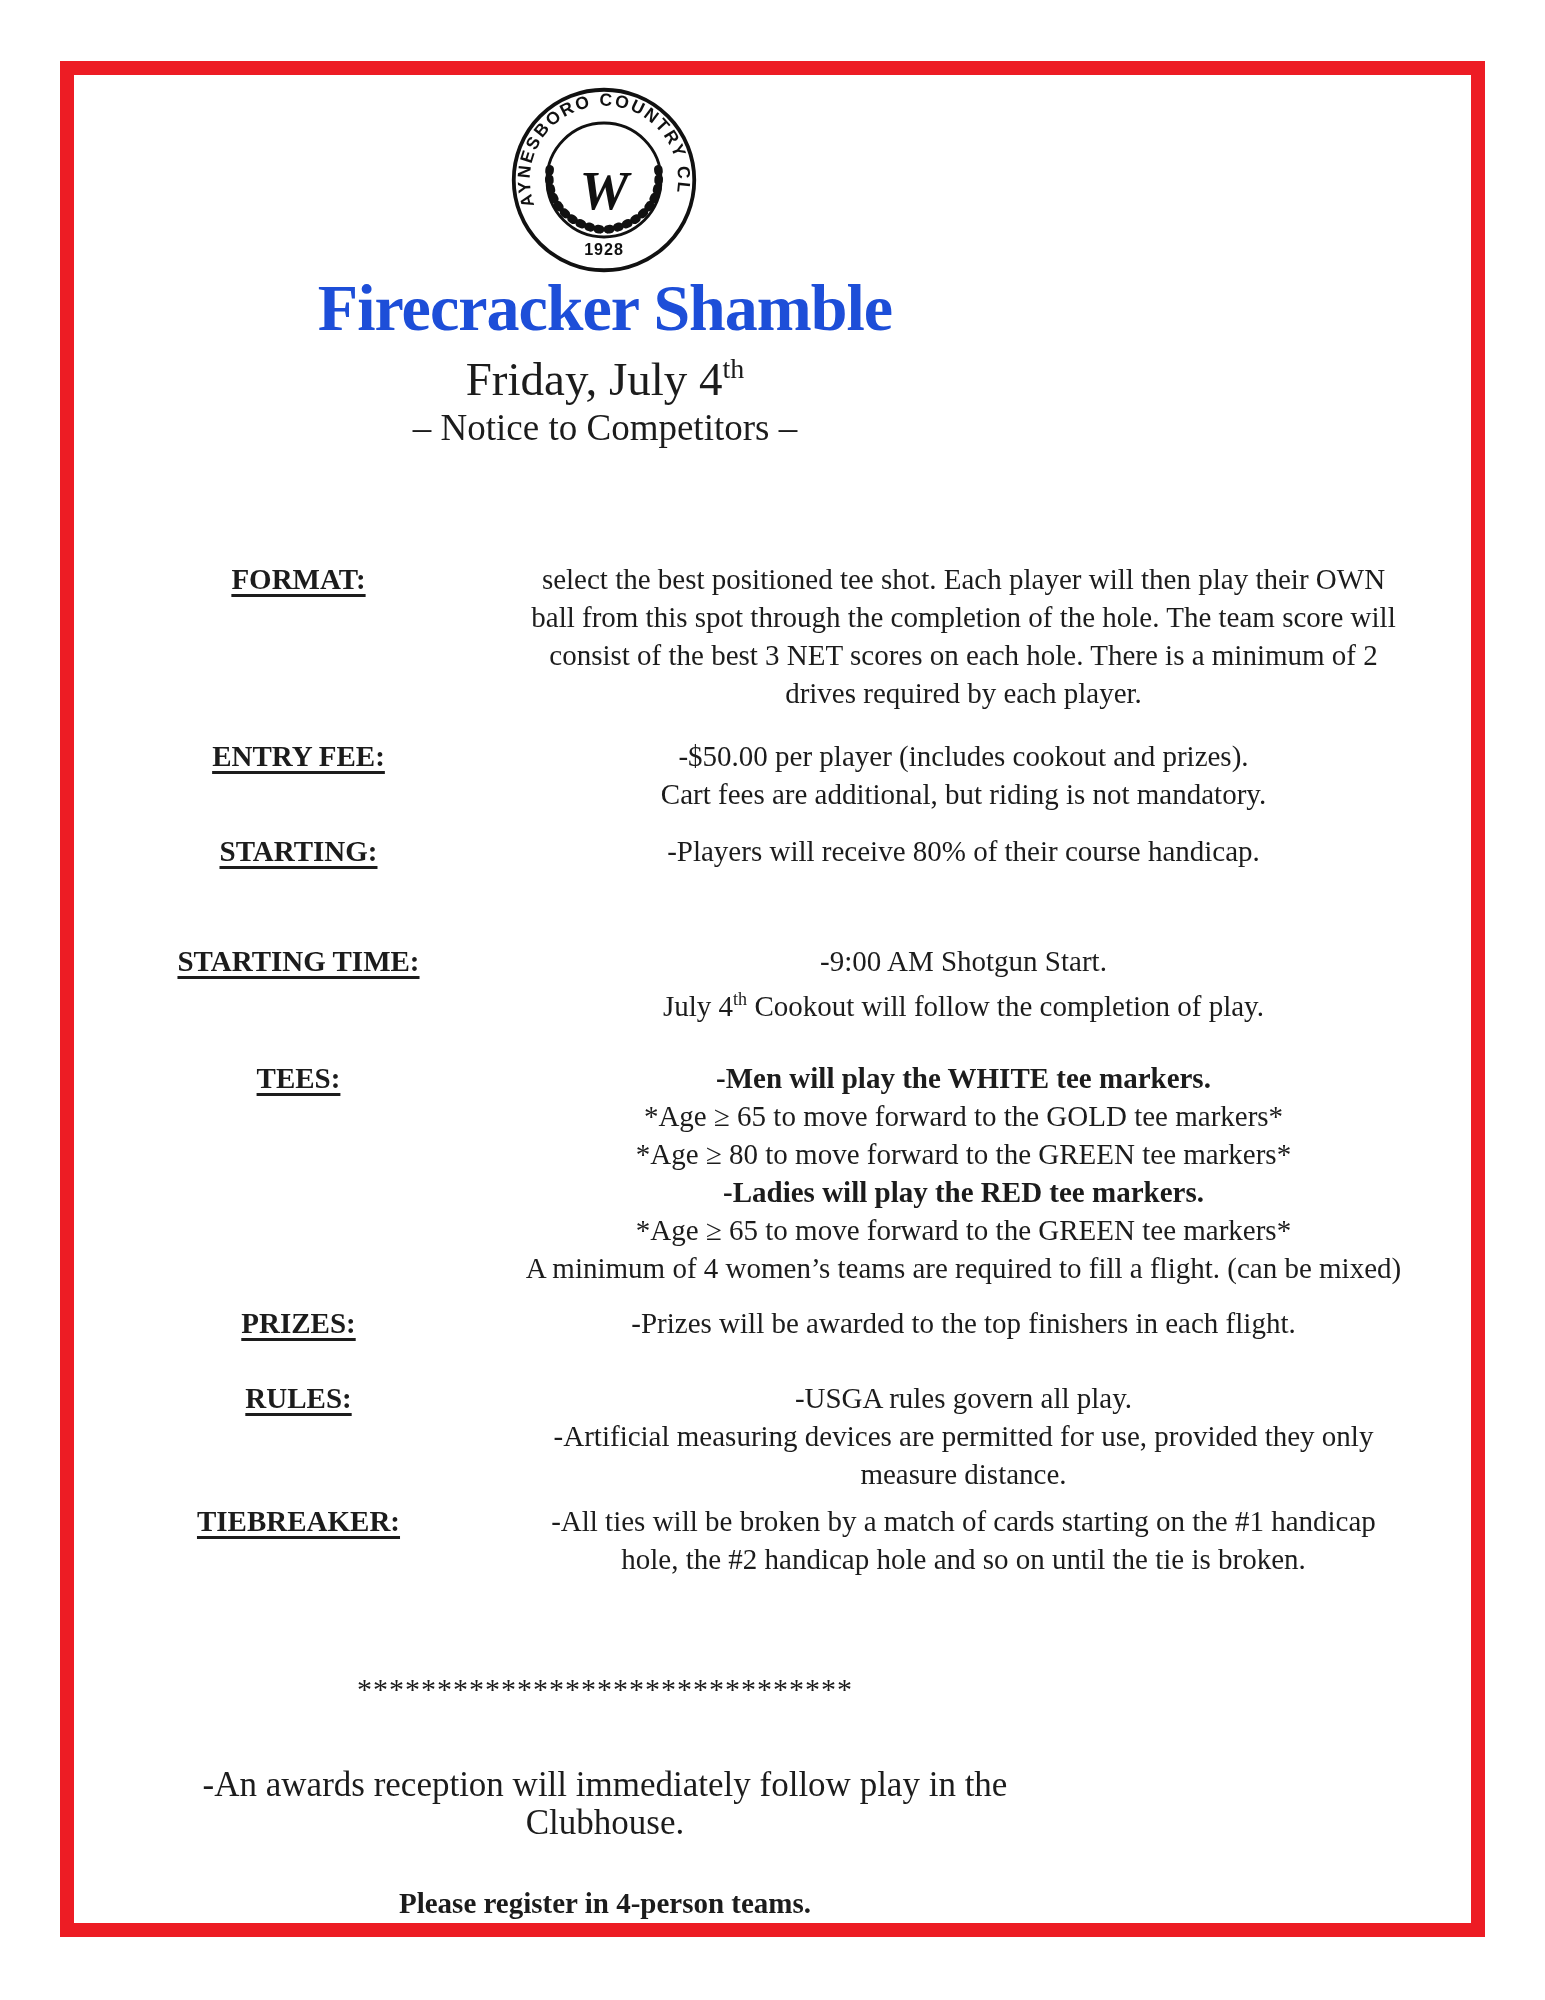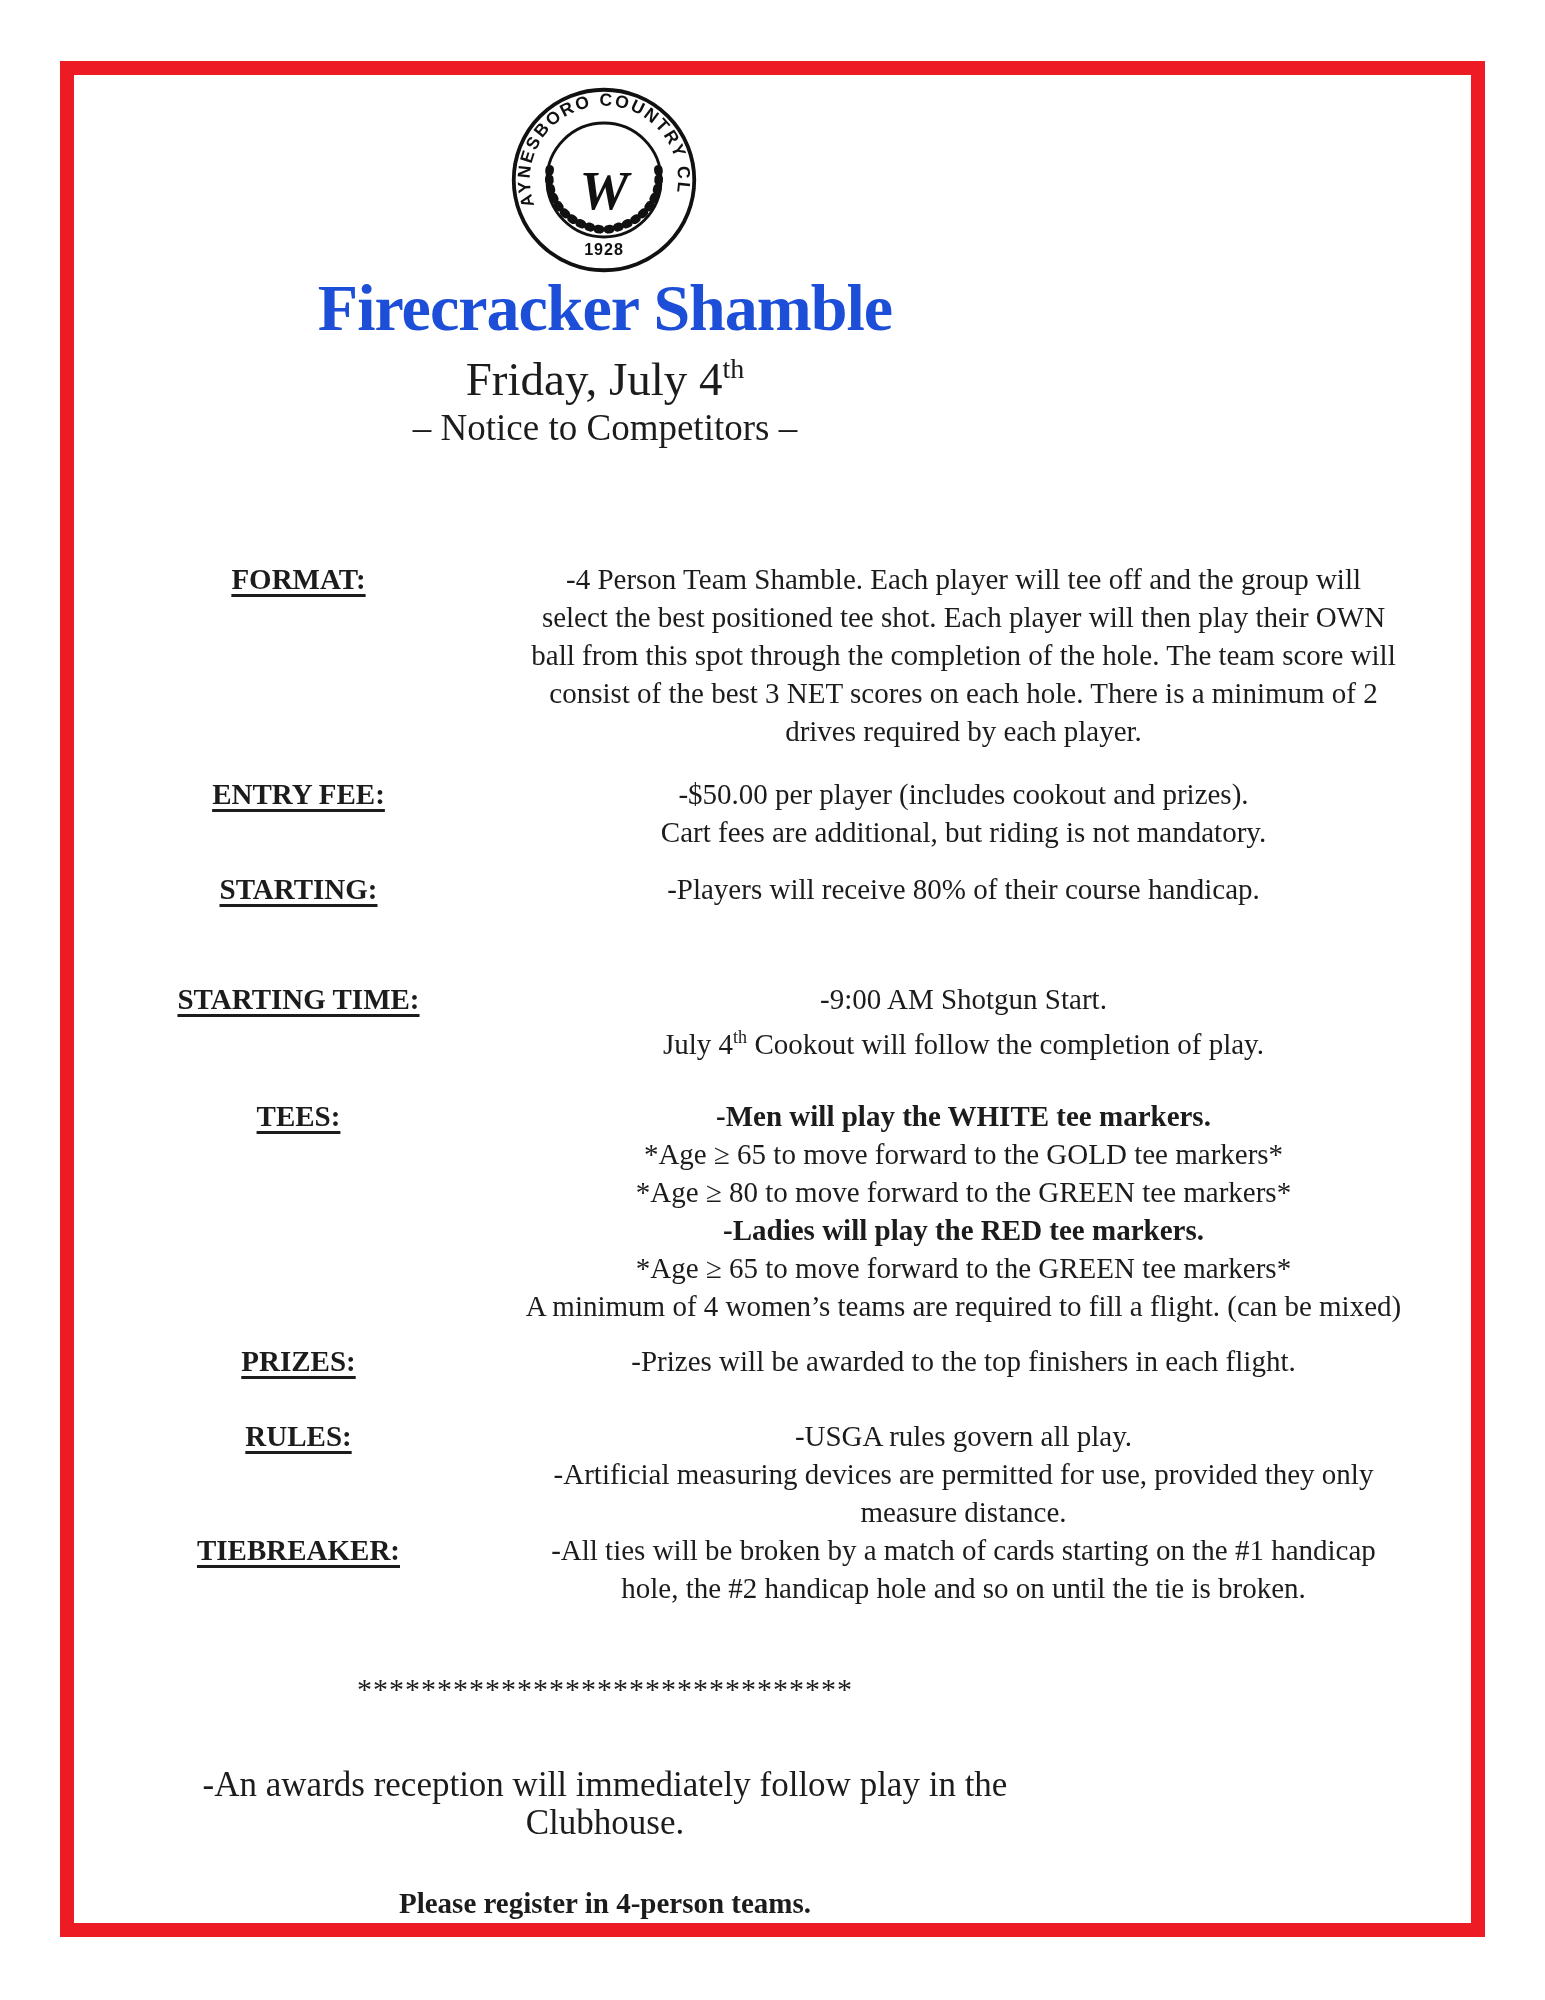--- a/index.html
+++ b/index.html
@@ -35,21 +35,21 @@
   .line{white-space:nowrap;}
   .line.bold{font-weight:700;}
   .line.italic{}
   .line sup{font-size:18px;}
   .mb-format{margin-bottom:25px;}
   .mb-entry{margin-bottom:19px;}
   .mb-handicap{margin-bottom:72px;}
   .mb-start{margin-bottom:34px;}
   .mb-tees{margin-bottom:17px;}
   .mb-prizes{margin-bottom:37px;}
-  .mb-rules{}
+  .mb-rules{margin-bottom:9px;}
   
   .footer{position:absolute;left:145px;top:1672px;width:920px;text-align:center;}
   .divider{font-size:30px;line-height:34px;letter-spacing:1px;margin:0;}
   .reception{font-size:35px;line-height:38px;margin-top:60px;}
   .register{font-size:29px;line-height:38px;margin-top:42px;font-weight:700;}
 </style>
 </head>
 <body>
 
 <div class="page-border"></div>
@@ -73,21 +73,20 @@
   <div class="title">Firecracker Shamble</div>
   <div class="date-line"><span>Friday, July 4</span><sup>th</sup></div>
   <div class="notice-line">– Notice to Competitors –</div>
 </div>
 
 <div class="body-col">
 
   <div class="section mb-format">
     <div class="sec-label">FORMAT:</div>
     <div class="sec-text">
-      <div class="line">-4 Person Team Shamble. Each player will tee off and the group will</div>
       <div class="line">select the best positioned tee shot. Each player will then play their OWN</div>
       <div class="line">ball from this spot through the completion of the hole. The team score will</div>
       <div class="line">consist of the best 3 NET scores on each hole. There is a minimum of 2</div>
       <div class="line">drives required by each player.</div>
     </div>
   </div>
 
   <div class="section mb-entry">
     <div class="sec-label">ENTRY FEE:</div>
     <div class="sec-text">

